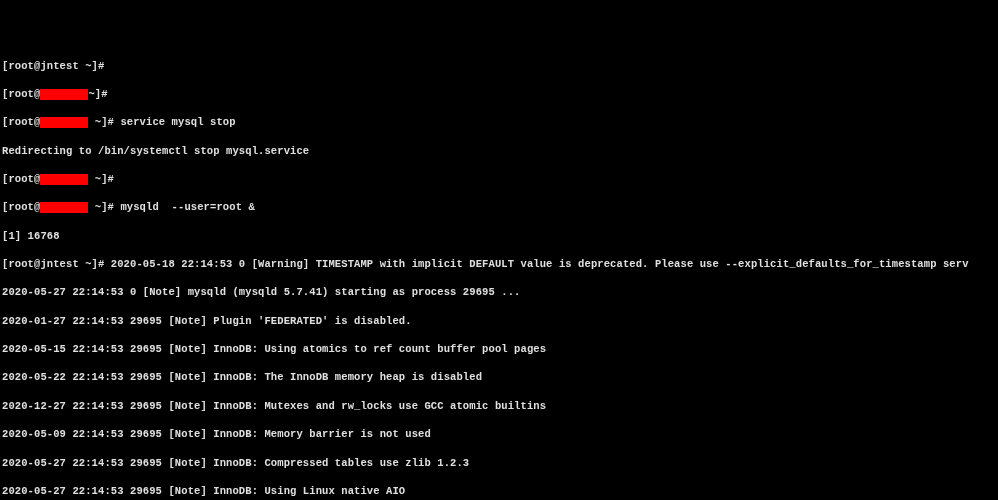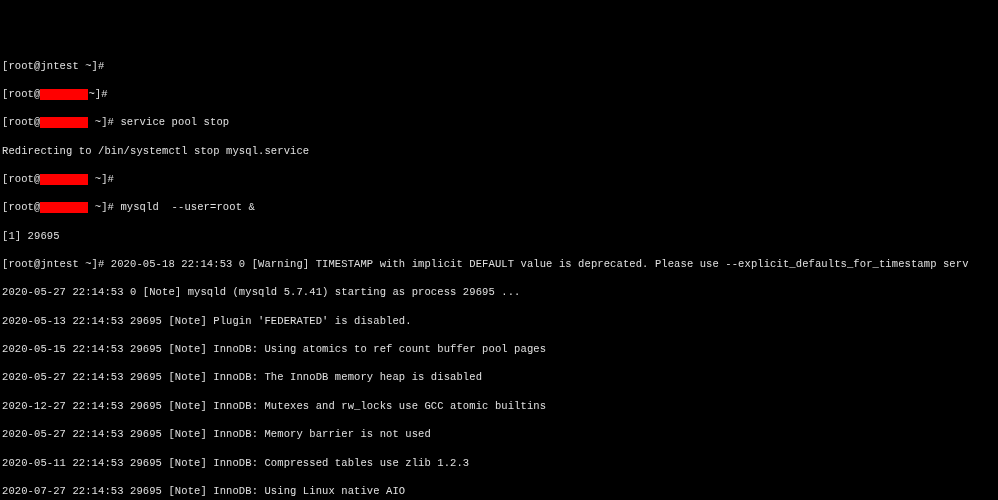--- a/index.html
+++ b/index.html
@@ -9,51 +9,51 @@
       font-family: "Consolas", "Courier New", monospace;
       font-size: 10.5px;
       line-height: 1.35;
       padding: 2px;
       width: 998px;
       height: 500px;
       overflow: hidden;
       white-space: pre;
       letter-spacing: 0.1px;
     }
-    .line { display: block; }
+    .line { display: block; font-weight: bold; }
     .redact {
       background: #ff0000;
       color: #ff0000;
       display: inline-block;
       height: 11px;
       vertical-align: middle;
     }
     .r-med { width: 48px; }
   </style>
 </head>
 <body>
 
 
 
 <div class="line"><span>[root@jntest ~]#</span></div>
 <div class="line"><span>[root@</span><span class="redact r-med"></span><span>~]#</span></div>
-<div class="line"><span>[root@</span><span class="redact r-med"></span><span> ~]# service pool stop</span></div>
+<div class="line"><span>[root@</span><span class="redact r-med"></span><span> ~]# service mysql stop</span></div>
 <div class="line"><span>Redirecting to /bin/systemctl stop mysql.service</span></div>
 <div class="line"><span>[root@</span><span class="redact r-med"></span><span> ~]#</span></div>
 <div class="line"><span>[root@</span><span class="redact r-med"></span><span> ~]# mysqld  --user=root &amp;</span></div>
-<div class="line"><span>[1] 29695</span></div>
+<div class="line"><span>[1] 16768</span></div>
 <div class="line"><span>[root@jntest ~]# 2020-05-18 22:14:53 0 [Warning] TIMESTAMP with implicit DEFAULT value is deprecated. Please use --explicit_defaults_for_timestamp serv</span></div>
 <div class="line"><span>2020-05-27 22:14:53 0 [Note] mysqld (mysqld 5.7.41) starting as process 29695 ...</span></div>
-<div class="line"><span>2020-05-13 22:14:53 29695 [Note] Plugin 'FEDERATED' is disabled.</span></div>
+<div class="line"><span>2020-01-27 22:14:53 29695 [Note] Plugin 'FEDERATED' is disabled.</span></div>
 <div class="line"><span>2020-05-15 22:14:53 29695 [Note] InnoDB: Using atomics to ref count buffer pool pages</span></div>
-<div class="line"><span>2020-05-27 22:14:53 29695 [Note] InnoDB: The InnoDB memory heap is disabled</span></div>
+<div class="line"><span>2020-05-22 22:14:53 29695 [Note] InnoDB: The InnoDB memory heap is disabled</span></div>
 <div class="line"><span>2020-12-27 22:14:53 29695 [Note] InnoDB: Mutexes and rw_locks use GCC atomic builtins</span></div>
-<div class="line"><span>2020-05-27 22:14:53 29695 [Note] InnoDB: Memory barrier is not used</span></div>
-<div class="line"><span>2020-05-11 22:14:53 29695 [Note] InnoDB: Compressed tables use zlib 1.2.3</span></div>
-<div class="line"><span>2020-07-27 22:14:53 29695 [Note] InnoDB: Using Linux native AIO</span></div>
+<div class="line"><span>2020-05-09 22:14:53 29695 [Note] InnoDB: Memory barrier is not used</span></div>
+<div class="line"><span>2020-05-27 22:14:53 29695 [Note] InnoDB: Compressed tables use zlib 1.2.3</span></div>
+<div class="line"><span>2020-05-27 22:14:53 29695 [Note] InnoDB: Using Linux native AIO</span></div>
 
 
 
 
 
 
 
 
 
 

